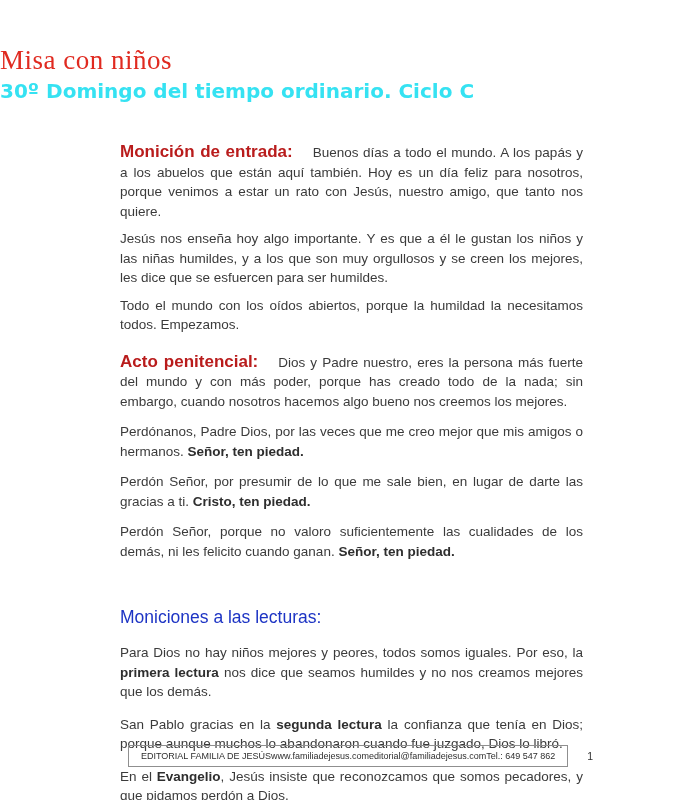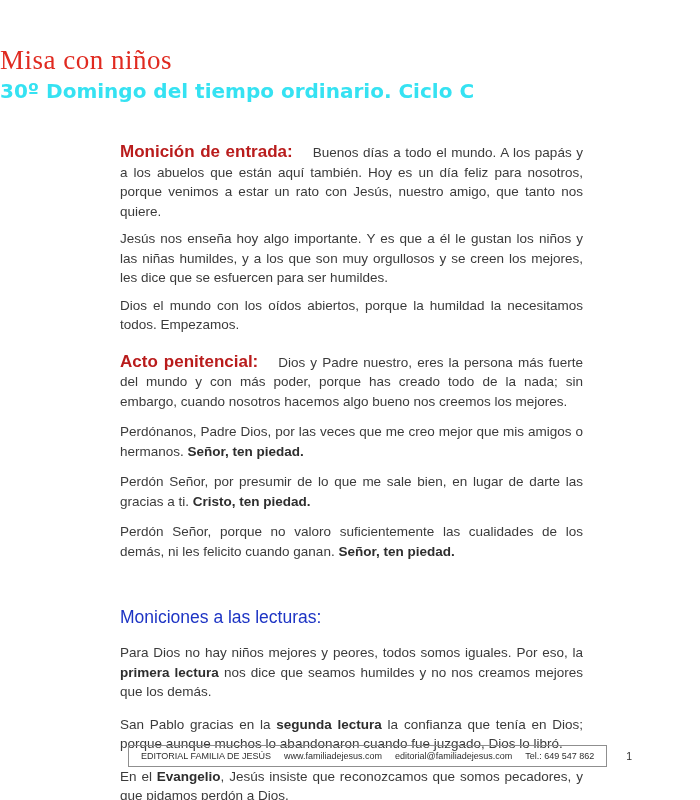--- a/index.html
+++ b/index.html
@@ -70,21 +70,21 @@
     top: 745px;
     left: 128px;
     display: flex;
     align-items: center;
   }
   .footer-box {
     border: 1px solid #8f8f8f;
     padding: 5px 12px;
     display: flex;
     align-items: center;
-    gap: 13px;
+    gap: 0;
     font-size: 9px;
     white-space: nowrap;
     color: #2e2e2e;
   }
   .footer-box .f-item { display: inline-block; }
   .page-number {
     margin-left: 19px;
     font-size: 10.5px;
     color: #2e2e2e;
   }
@@ -96,21 +96,21 @@
 
   <div class="header">
     <h1 class="doc-title">Misa con niños</h1>
     <h2 class="doc-subtitle">30º Domingo del tiempo ordinario. Ciclo C</h2>
   </div>
 
   <div class="content">
 
     <p class="para"><span class="run-in-heading">Monición de entrada:</span><span>Buenos días a todo el mundo. A los papás y a los abuelos que están aquí también. Hoy es un día feliz para nosotros, porque venimos a estar un rato con Jesús, nuestro amigo, que tanto nos quiere.</span></p>
     <p class="para">Jesús nos enseña hoy algo importante. Y es que a él le gustan los niños y las niñas humildes, y a los que son muy orgullosos y se creen los mejores, les dice que se esfuercen para ser humildes.</p>
-    <p class="para">Dios el mundo con los oídos abiertos, porque la humildad la necesitamos todos. Empezamos.</p>
+    <p class="para">Todo el mundo con los oídos abiertos, porque la humildad la necesitamos todos. Empezamos.</p>
 
     <p class="para gap-top spaced"><span class="run-in-heading">Acto penitencial:</span><span>Dios y Padre nuestro, eres la persona más fuerte del mundo y con más poder, porque has creado todo de la nada; sin embargo, cuando nosotros hacemos algo bueno nos creemos los mejores.</span></p>
     <p class="para spaced"><span>Perdónanos, Padre Dios, por las veces que me creo mejor que mis amigos o hermanos. </span><span class="bold-phrase">Señor, ten piedad.</span></p>
     <p class="para spaced"><span>Perdón Señor, por presumir de lo que me sale bien, en lugar de darte las gracias a ti. </span><span class="bold-phrase">Cristo, ten piedad.</span></p>
     <p class="para spaced"><span>Perdón Señor, porque no valoro suficientemente las cualidades de los demás, ni les felicito cuando ganan. </span><span class="bold-phrase">Señor, ten piedad.</span></p>
 
     <h3 class="block-heading">Moniciones a las lecturas:</h3>
 
     <p class="para lect-para"><span>Para Dios no hay niños mejores y peores, todos somos iguales. Por eso, la </span><span class="bold-phrase">primera lectura</span><span> nos dice que seamos humildes y no nos creamos mejores que los demás.</span></p>
     <p class="para lect-para"><span>San Pablo gracias en la </span><span class="bold-phrase">segunda lectura</span><span> la confianza que tenía en Dios; porque aunque muchos lo abandonaron cuando fue juzgado, Dios lo libró.</span></p>

